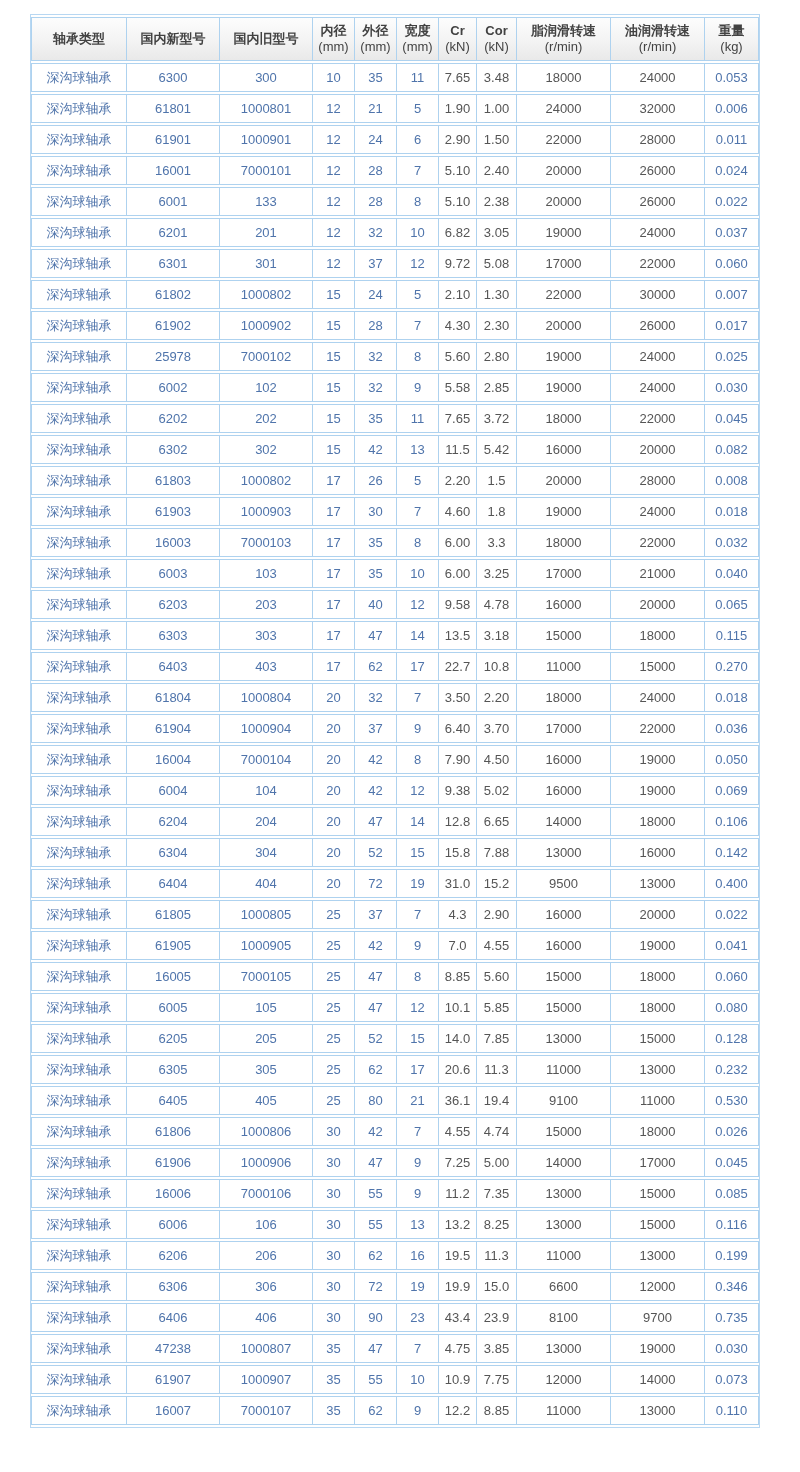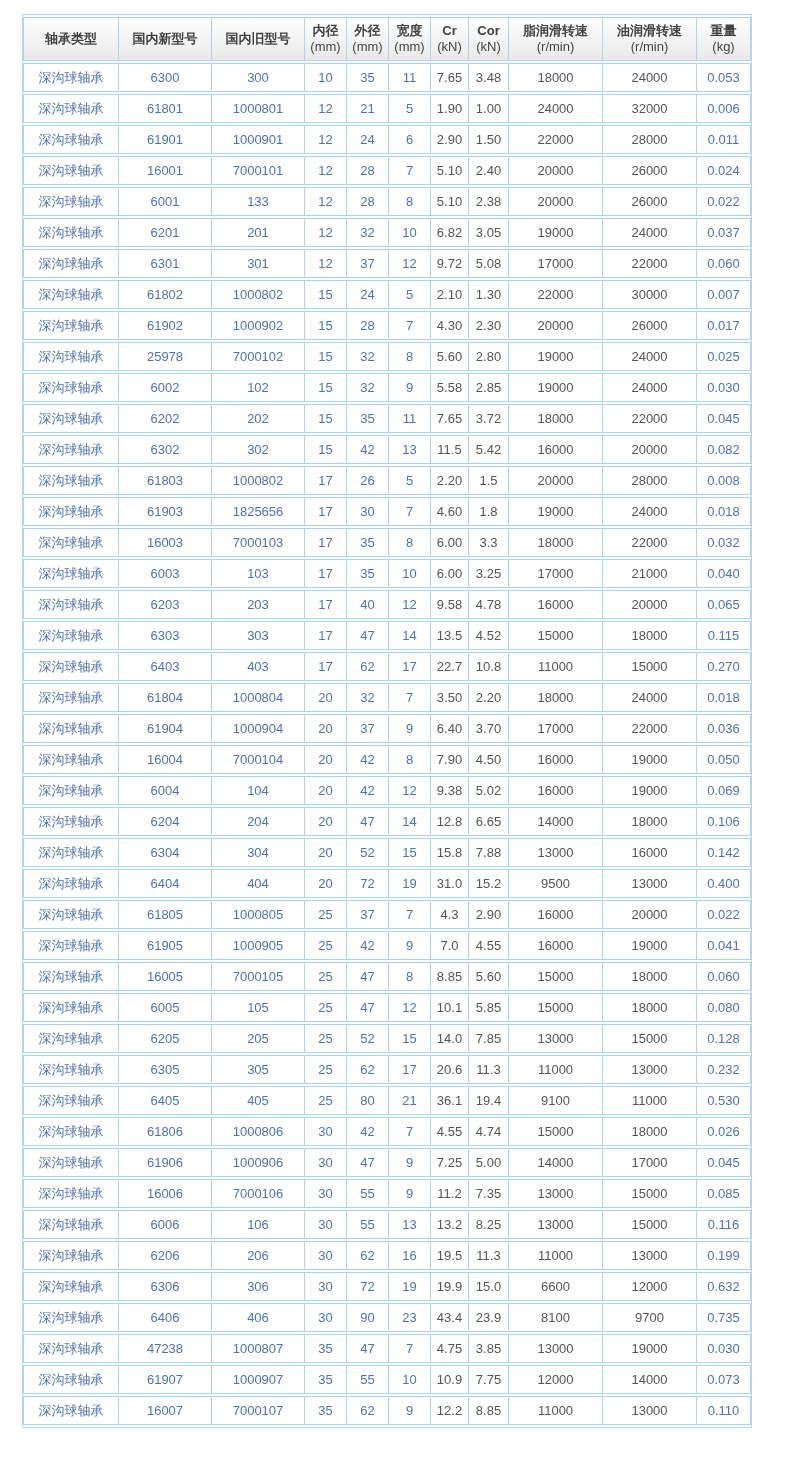--- a/index.html
+++ b/index.html
@@ -2,20 +2,21 @@
 <html><head>
 <meta charset="utf-8">
 <style>
   * { box-sizing: border-box; }
   html, body { margin: 0; padding: 0; background: #ffffff; }
   body { font-family: "Liberation Sans", "DejaVu Sans", sans-serif; }
   .page {
     width: 636px;
     height: 1472px;
     padding: 14px 32px 0 22px;
+    margin-left: 8px;
   }
   table.spec {
     width: 730px;
     table-layout: fixed;
     border-collapse: separate;
     border-spacing: 0 2px;
     border: 1px solid #b7d7f2;
     background: #ffffff;
   }
   th, td {
@@ -292,21 +293,21 @@
           <td class="c-blue">5</td>
           <td class="c-gray">2.20</td>
           <td class="c-gray">1.5</td>
           <td class="c-gray">20000</td>
           <td class="c-gray">28000</td>
           <td class="c-blue">0.008</td>
         </tr>
         <tr>
           <td class="c-blue">深沟球轴承</td>
           <td class="c-blue">61903</td>
-          <td class="c-blue">1825656</td>
+          <td class="c-blue">1000903</td>
           <td class="c-blue">17</td>
           <td class="c-blue">30</td>
           <td class="c-blue">7</td>
           <td class="c-gray">4.60</td>
           <td class="c-gray">1.8</td>
           <td class="c-gray">19000</td>
           <td class="c-gray">24000</td>
           <td class="c-blue">0.018</td>
         </tr>
         <tr>
@@ -349,21 +350,21 @@
           <td class="c-blue">0.065</td>
         </tr>
         <tr>
           <td class="c-blue">深沟球轴承</td>
           <td class="c-blue">6303</td>
           <td class="c-blue">303</td>
           <td class="c-blue">17</td>
           <td class="c-blue">47</td>
           <td class="c-blue">14</td>
           <td class="c-gray">13.5</td>
-          <td class="c-gray">4.52</td>
+          <td class="c-gray">3.18</td>
           <td class="c-gray">15000</td>
           <td class="c-gray">18000</td>
           <td class="c-blue">0.115</td>
         </tr>
         <tr>
           <td class="c-blue">深沟球轴承</td>
           <td class="c-blue">6403</td>
           <td class="c-blue">403</td>
           <td class="c-blue">17</td>
           <td class="c-blue">62</td>
@@ -625,21 +626,21 @@
           <td class="c-blue">深沟球轴承</td>
           <td class="c-blue">6306</td>
           <td class="c-blue">306</td>
           <td class="c-blue">30</td>
           <td class="c-blue">72</td>
           <td class="c-blue">19</td>
           <td class="c-gray">19.9</td>
           <td class="c-gray">15.0</td>
           <td class="c-gray">6600</td>
           <td class="c-gray">12000</td>
-          <td class="c-blue">0.632</td>
+          <td class="c-blue">0.346</td>
         </tr>
         <tr>
           <td class="c-blue">深沟球轴承</td>
           <td class="c-blue">6406</td>
           <td class="c-blue">406</td>
           <td class="c-blue">30</td>
           <td class="c-blue">90</td>
           <td class="c-blue">23</td>
           <td class="c-gray">43.4</td>
           <td class="c-gray">23.9</td>

